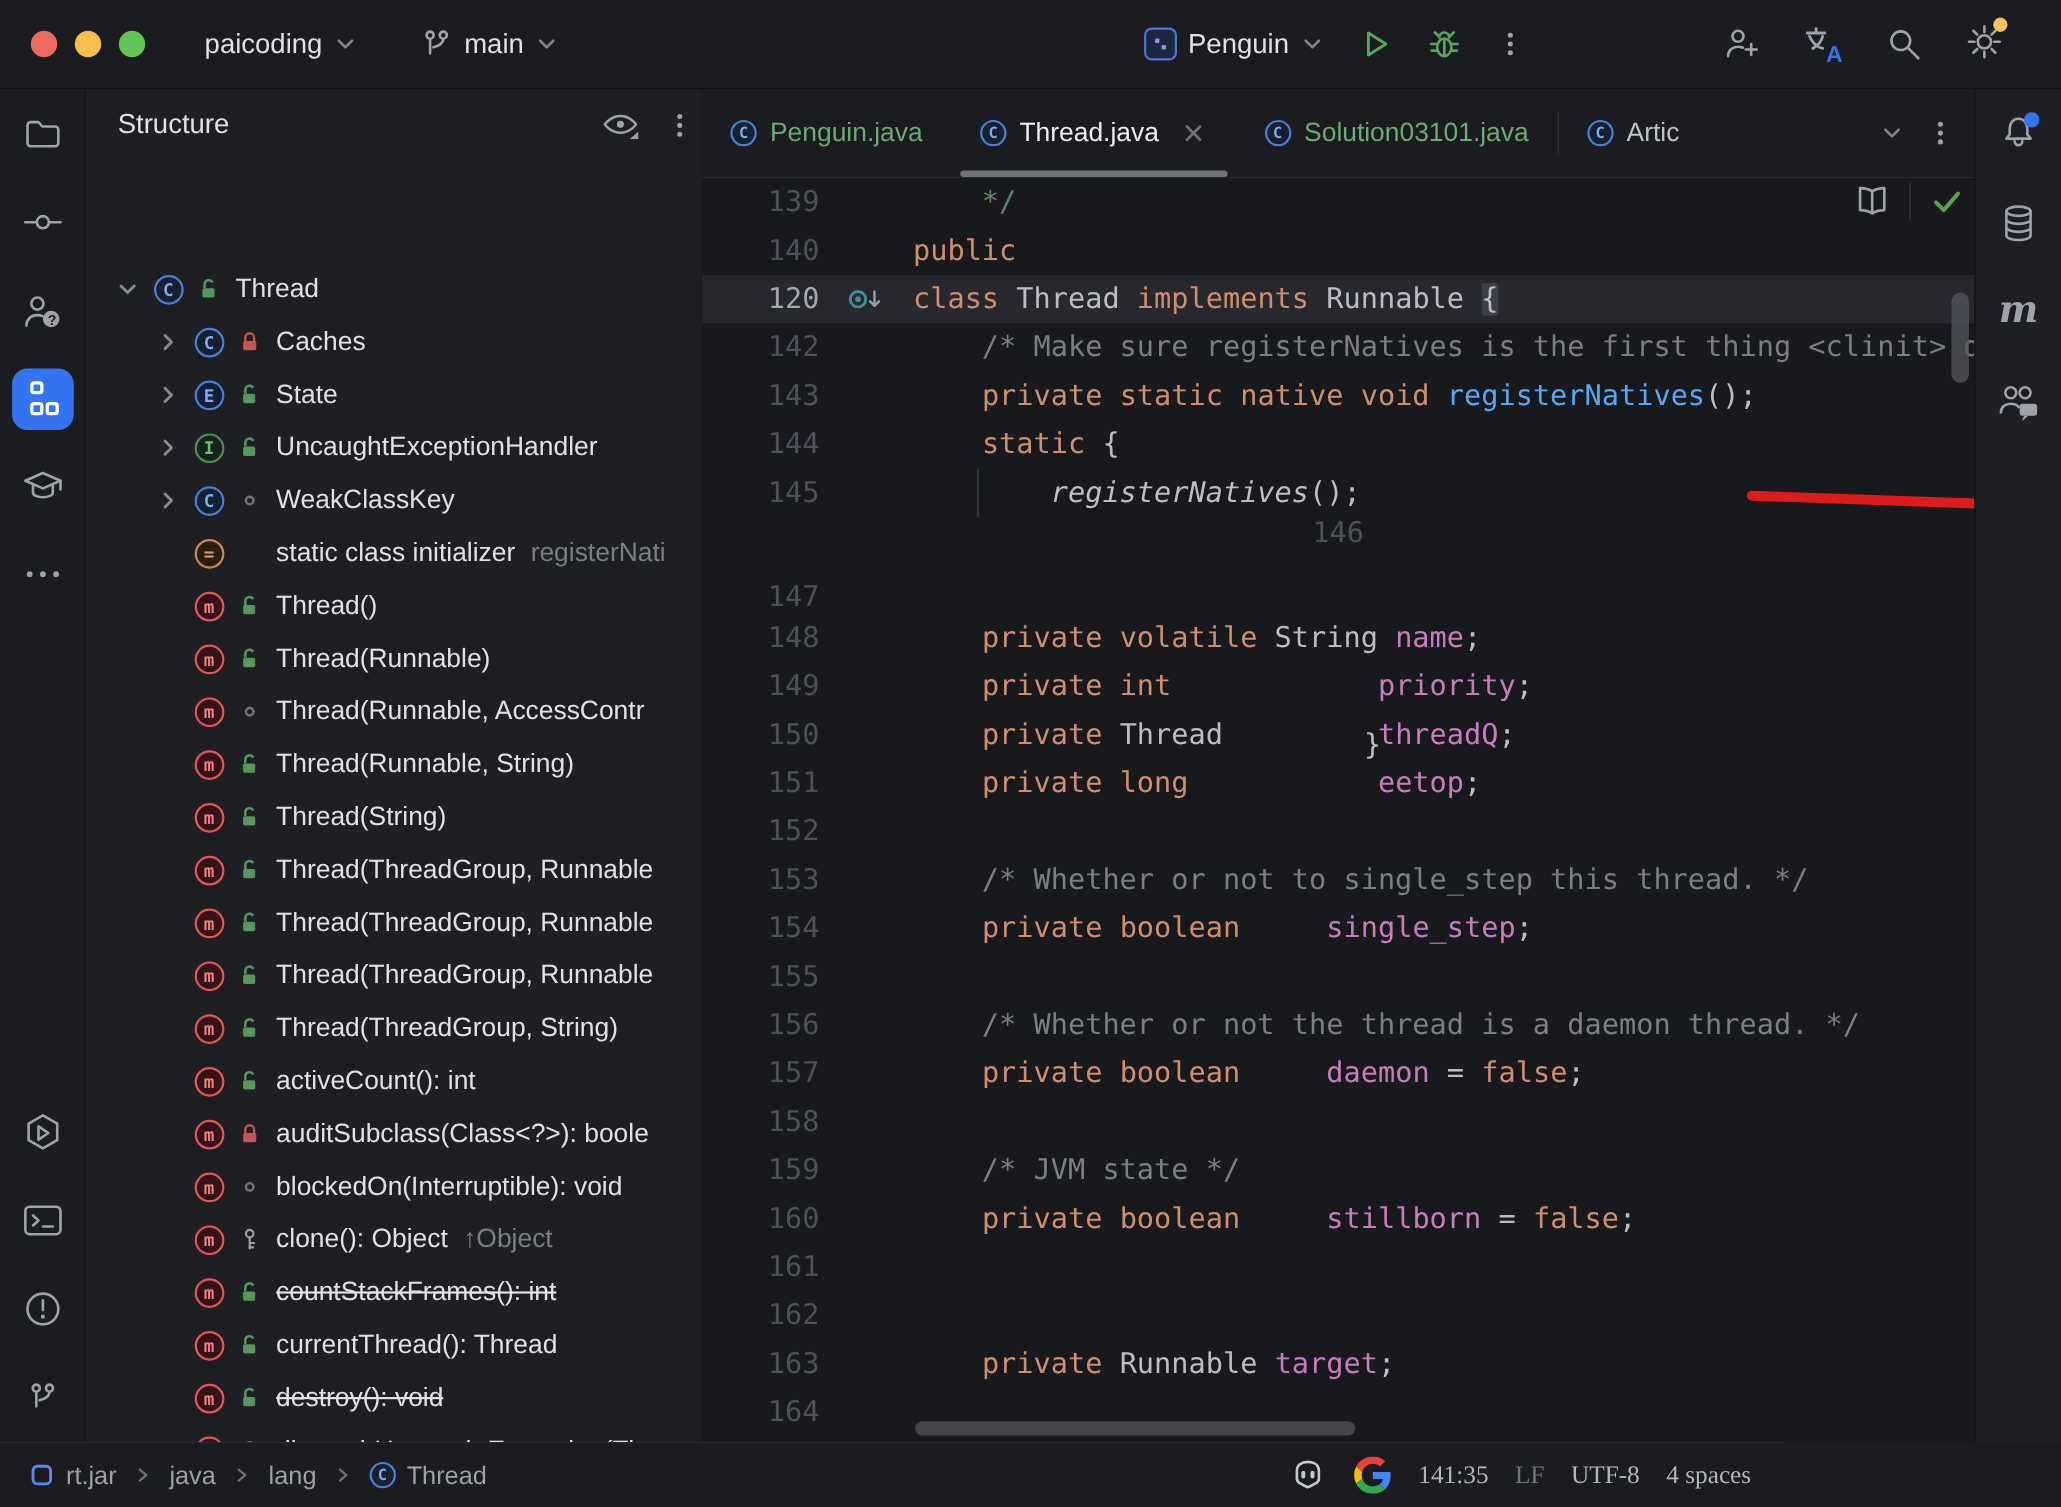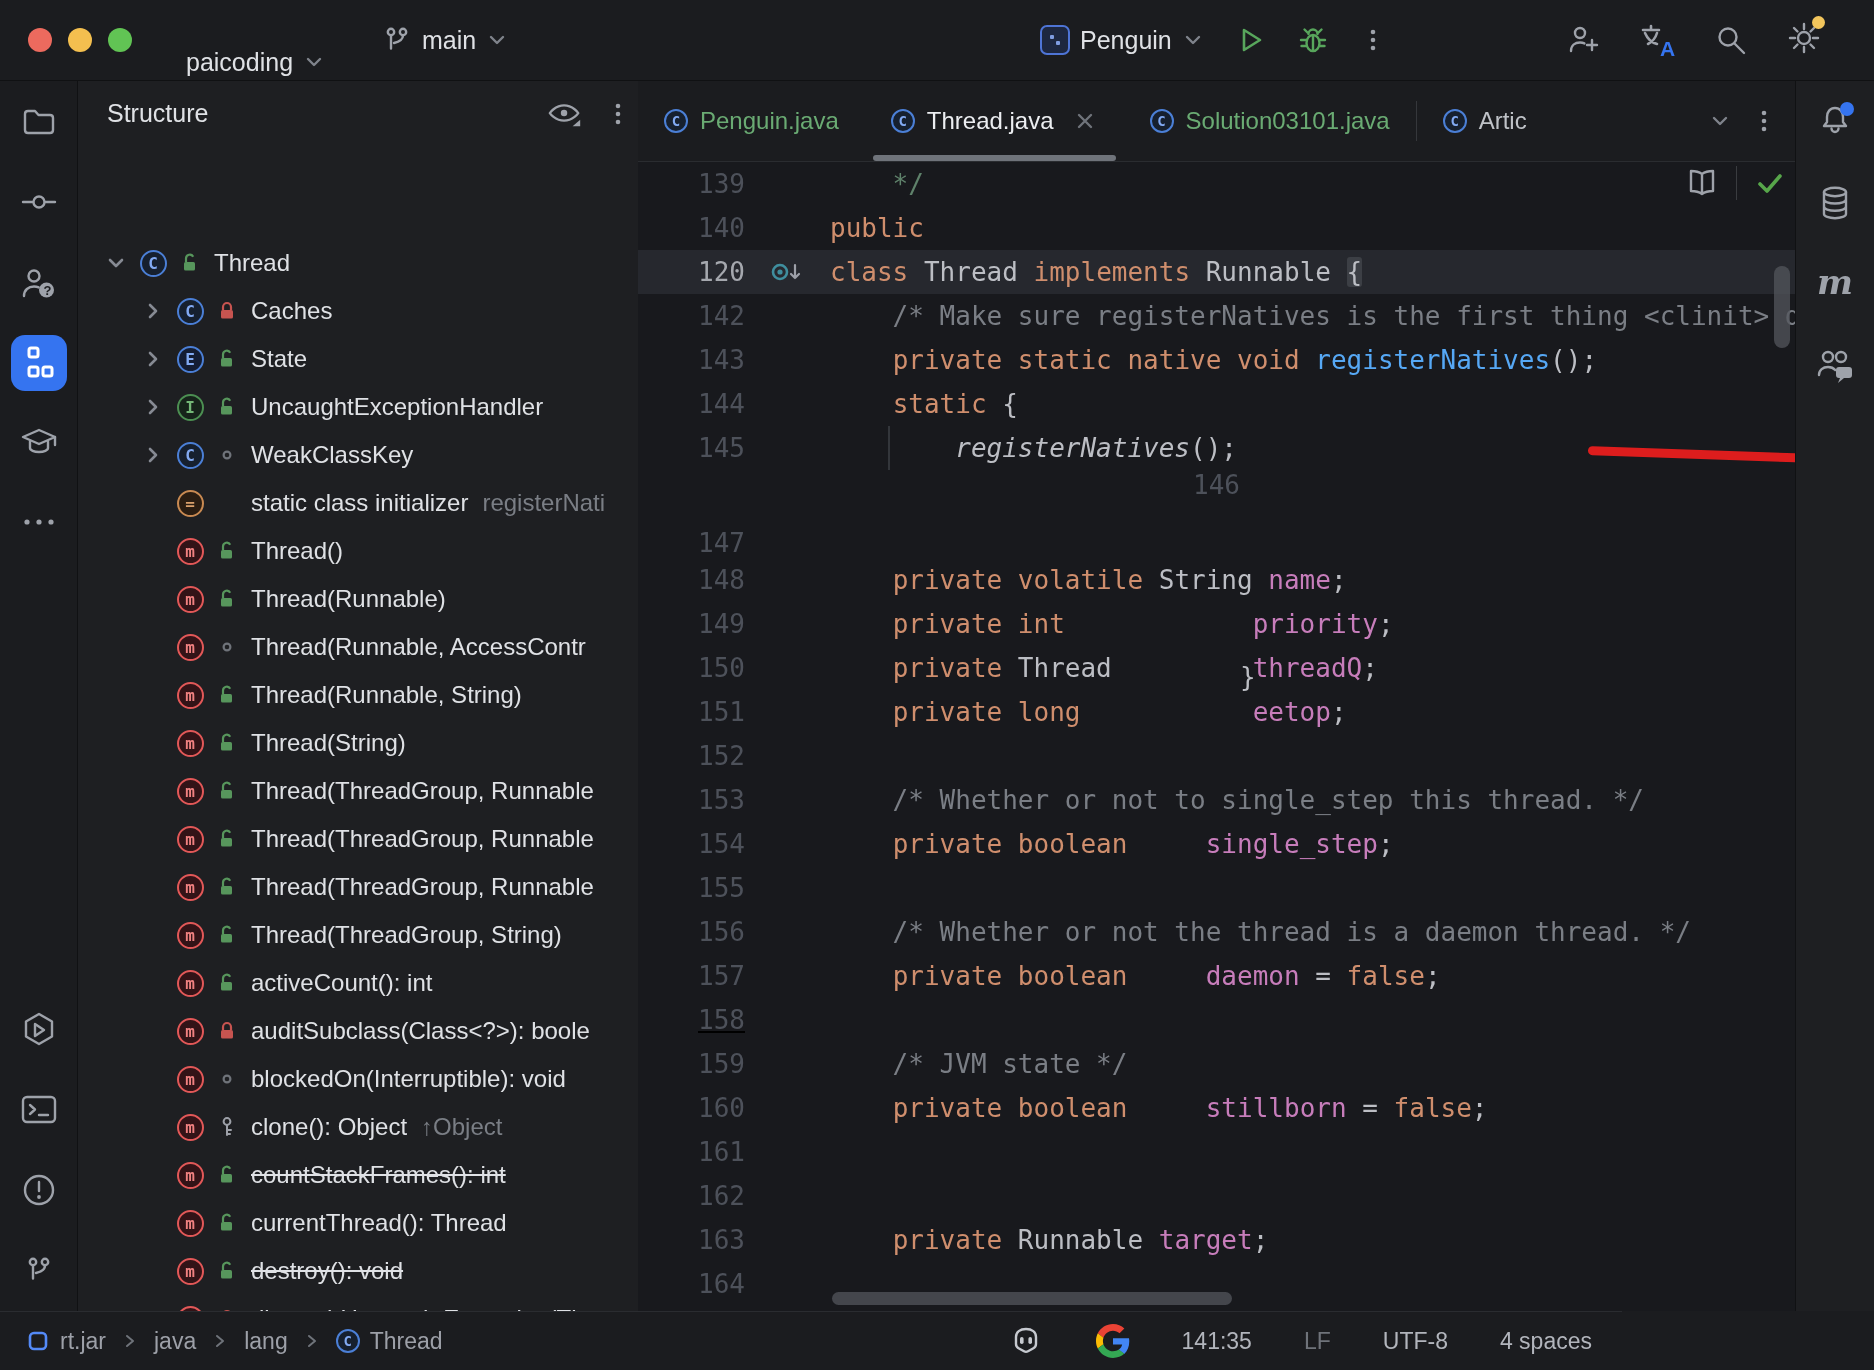--- a/index.html
+++ b/index.html
@@ -77,37 +77,37 @@
 
   
   #right-stripe { left:1795px; top:81px; width:79px; height:1230px; background:#1e1f22;
     border-left:1px solid #101113; }
 
   
   #statusbar { left:0; top:1311px; width:1622px; height:59px; background:#1b1c1f;
     border-top:1px solid #2a2c30; display:flex; align-items:center; padding:0 30px 0 26px; }
   #breadcrumbs { display:flex; align-items:center; gap:15px; font-size:23px; color:#9da0a8; }
   .crumb { display:flex; align-items:center; gap:10px; }
-  #status-right { margin-left:auto; display:flex; align-items:center; gap:52px;
-    font-size:23px; color:#b2b5bc; }
+  #status-right { margin-left:auto; display:flex; align-items:center; gap:24px;
+    font-size:23px; color:#b2b5bc;font-family:Liberation Serif, serif; }
   .dim { color:#6f737a; }
 </style>
 </head>
 <body>
 
 <div id="app">
 
   <div id="titlebar" class="abs">
     <div class="traffic">
       <span id="tl-red" style="background: rgb(236, 106, 94);"></span>
       <span id="tl-yellow" style="background: rgb(244, 191, 79);"></span>
       <span id="tl-green" style="background: rgb(97, 196, 84);"></span>
     </div>
 
-    <div class="tb-group" style="left:186px;margin-top:22px;">
+    <div class="tb-group" style="left:186px;">
       <div class="tb-item">
         <span>paicoding</span>
         <span class="tb-chev">
             <svg width="22" height="22" viewBox="0 0 22 22" style="display:block">
               <path d="M5 8l6 6 6-6" fill="none" stroke="#7f838b" stroke-width="2.4" stroke-linecap="round" stroke-linejoin="round"></path>
             </svg>
           </span>
       </div>
     </div>
 
@@ -746,21 +746,21 @@
         <div class="code-row" style="top: 748px;">
           <span class="gut-num">156</span>
           <span class="gut-ico"></span>
           <span class="code-text"><span class="cmt">    /* Whether or not the thread is a daemon thread. */</span></span>
         </div>
         <div class="code-row" style="top: 792px;">
           <span class="gut-num">157</span>
           <span class="gut-ico"></span>
           <span class="code-text"><span class="plain">    </span><span class="kw">private boolean</span><span class="plain">     </span><span class="fld">daemon</span><span class="plain"> = </span><span class="kw">false</span><span class="plain">;</span></span>
         </div>
-        <div class="code-row" style="top: 836px; text-decoration: underline;">
+        <div class="code-row" style="top: 836px;">
           <span class="gut-num">158</span>
           <span class="gut-ico"></span>
           <span class="code-text"></span>
         </div>
         <div class="code-row" style="top: 880px;">
           <span class="gut-num">159</span>
           <span class="gut-ico"></span>
           <span class="code-text"><span class="cmt">    /* JVM state */</span></span>
         </div>
         <div class="code-row" style="top: 924px;">

